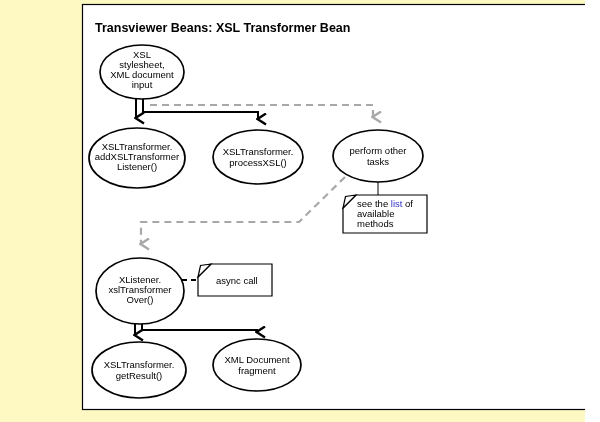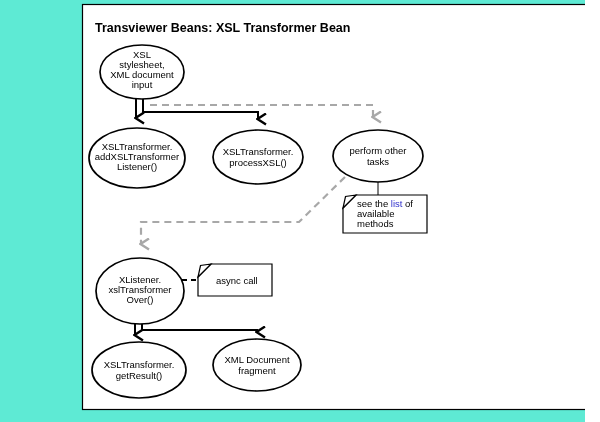--- a/index.html
+++ b/index.html
@@ -1,16 +1,16 @@
 <!DOCTYPE html>
 <html><head>
 <meta charset="utf-8">
 <style>
   html,body{margin:0;padding:0;background:#ffffff;}
-  .page{position:relative;width:585px;height:422px;background:#5eead4;overflow:hidden;
+  .page{position:relative;width:585px;height:422px;background:#fef9c3;overflow:hidden;
         font-family:"Liberation Sans",sans-serif;}
   svg{display:block;}
   .title-text{font-family:"Liberation Sans",sans-serif;font-size:12.5px;font-weight:bold;fill:#000000;}
   .node-text{font-family:"Liberation Sans",sans-serif;font-size:9.5px;fill:#000000;text-anchor:middle;}
   .note-text{font-family:"Liberation Sans",sans-serif;font-size:9.5px;fill:#000000;text-anchor:start;}
   .node-ellipse{fill:#ffffff;stroke:#000000;stroke-width:1.7;}
   .solid-arrow{fill:none;stroke:#000000;stroke-width:2;}
   .thin-line{fill:none;stroke:#000000;stroke-width:1;}
   .dash-gray{fill:none;stroke:#a8a8a8;stroke-width:2.2;stroke-dasharray:7 5;}
   .dash-black{fill:none;stroke:#000000;stroke-width:2;stroke-dasharray:5 4;}

